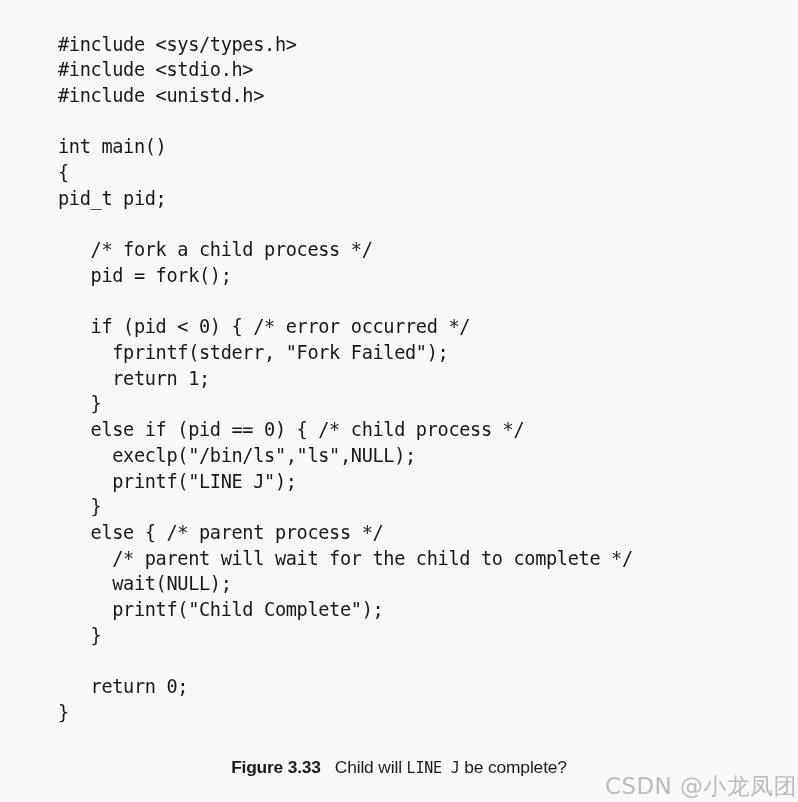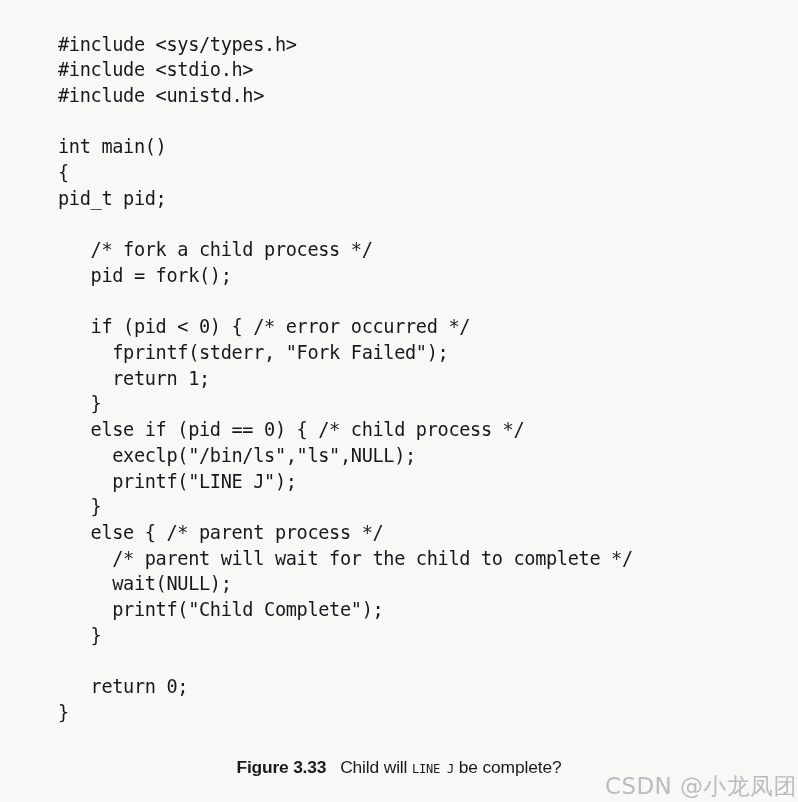--- a/index.html
+++ b/index.html
@@ -68,21 +68,21 @@
     margin-top: 20px;
   }
 
   .caption-gap {
     display: inline-block;
     width: 14px;
   }
 
   .caption-mono {
     font-family: "DejaVu Sans Mono", "Liberation Mono", monospace;
-    font-size: 12px;
+    font-size: 15px;
     letter-spacing: -0.2px;
   }
 
   
   .watermark {
     position: absolute;
     left: 605px;
     top: 771px;
     font-family: "DejaVu Sans", "Liberation Sans", sans-serif;
     font-size: 23px;

